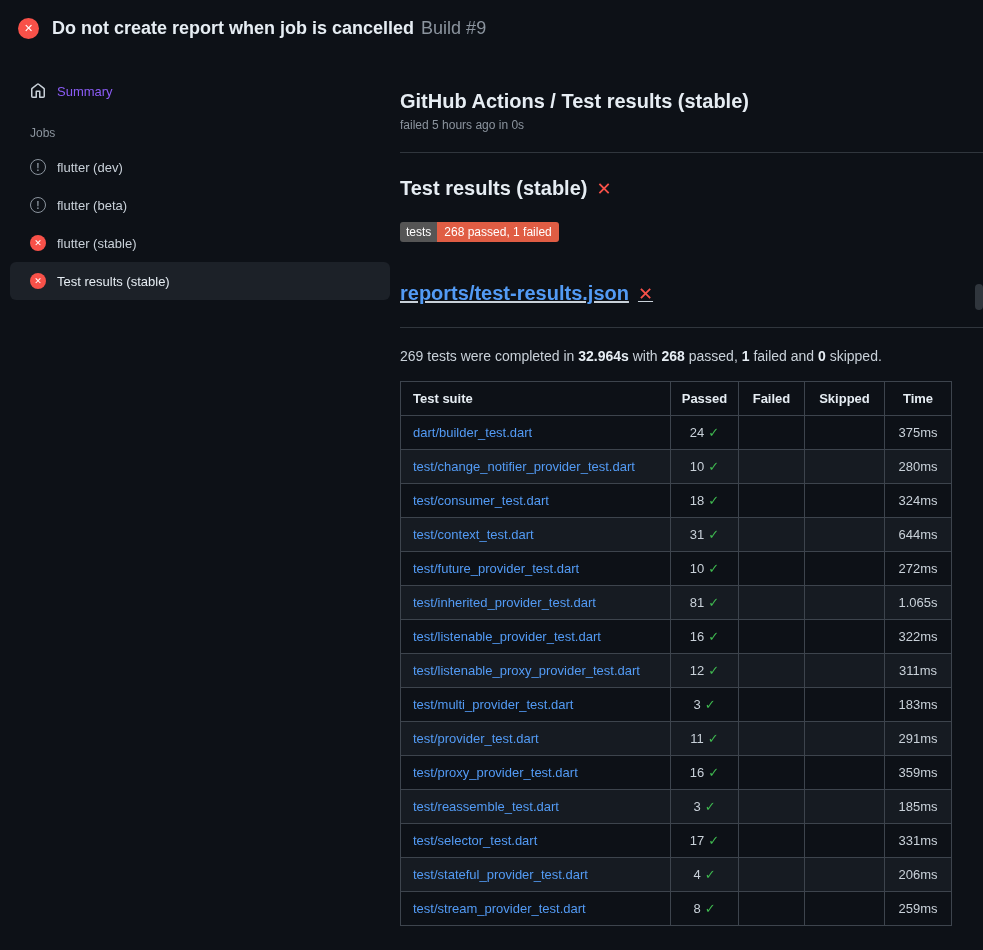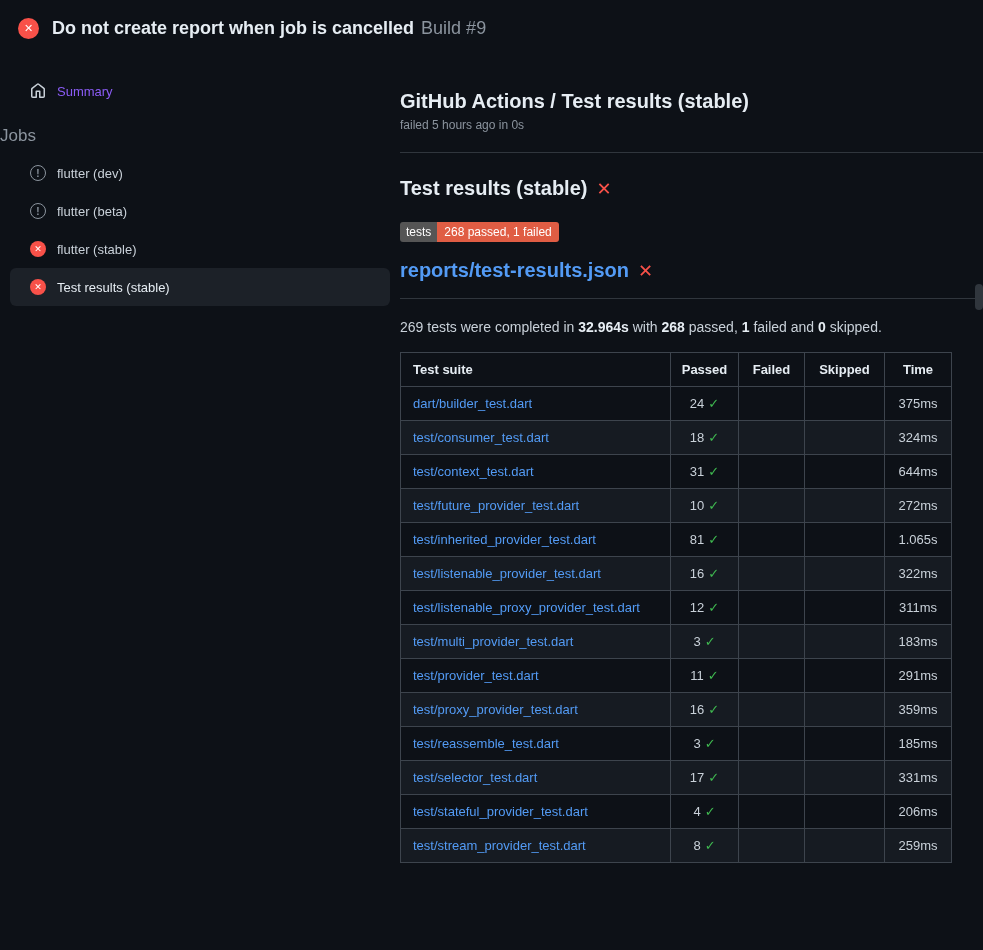--- a/index.html
+++ b/index.html
@@ -37,21 +37,21 @@
   .sidebar { width: 400px; flex-shrink: 0; padding-top: 22px; }
   .main { flex: 1; padding: 36px 32px 0 0; min-width: 0; }
 
   
   .summary-item {
     display: flex; align-items: center; gap: 11px;
     padding: 7px 20px 7px 30px;
     color: #8b5cf6; font-size: 13px;
     cursor: pointer;
   }
-  .jobs-heading { margin-top: 20px; color: #8b949e; font-size: 17px; }
+  .jobs-heading { margin-top: 20px; padding-left: 30px; color: #8b949e; font-size: 12px; }
   .jobs-list { margin-top: 8px; }
   .job-item {
     display: flex; align-items: center; gap: 11px;
     margin: 0 10px;
     padding: 11px 10px 11px 20px;
     border-radius: 6px;
     font-size: 13px; color: #c9d1d9;
     cursor: pointer;
   }
   .job-item.selected { background: #1c2128; color: #e6edf3; }
@@ -86,23 +86,24 @@
 
   .badge {
     display: inline-flex; margin-top: 22px;
     font-size: 12px; line-height: 12px;
     border-radius: 3px; overflow: hidden;
   }
   .badge-label { background: var(--badge-label-bg, #555555); color: #fff; padding: 4px 6px; }
   .badge-value { background: var(--badge-value-bg, #e05d44); color: #fff; padding: 4px 7px; }
 
   .report-title-wrap {
-    margin: 17px -32px 0 0;
-    padding-bottom: 16px;
+    margin: 40px -32px 0 0;
+    padding-bottom: 22px;
     border-bottom: 1px solid #30363d;
+    text-decoration: underline;
   }
   .report-title {
     font-size: 20px; font-weight: 700;
     display: flex; align-items: center; gap: 9px;
   }
   .report-title a { color: var(--link, #539bf5); text-decoration: none; }
 
   .summary-line { margin-top: 20px; font-size: 14px; color: #c9d1d9; }
   .summary-line .b { color: #e6edf3; font-weight: 700; text-align: right; }
 
@@ -226,20 +227,33 @@
                 <span class="check">✓</span>
               </span></td>
     <td class="cell-failed"><span class="inner">
                 <span></span>
                 <span class="cross"></span>
               </span></td>
     <td class="cell-skipped"></td>
     <td class="cell-time">375ms</td>
   </tr>
           <tr>
+    <td class="cell-suite"><a href="#">test/change_notifier_provider_test.dart</a></td>
+    <td class="cell-passed"><span class="inner">
+                <span>10</span>
+                <span class="check">✓</span>
+              </span></td>
+    <td class="cell-failed"><span class="inner">
+                <span></span>
+                <span class="cross"></span>
+              </span></td>
+    <td class="cell-skipped"></td>
+    <td class="cell-time">280ms</td>
+  </tr>
+          <tr>
     <td class="cell-suite"><a href="#">test/consumer_test.dart</a></td>
     <td class="cell-passed"><span class="inner">
                 <span>18</span>
                 <span class="check">✓</span>
               </span></td>
     <td class="cell-failed"><span class="inner">
                 <span></span>
                 <span class="cross"></span>
               </span></td>
     <td class="cell-skipped"></td>

